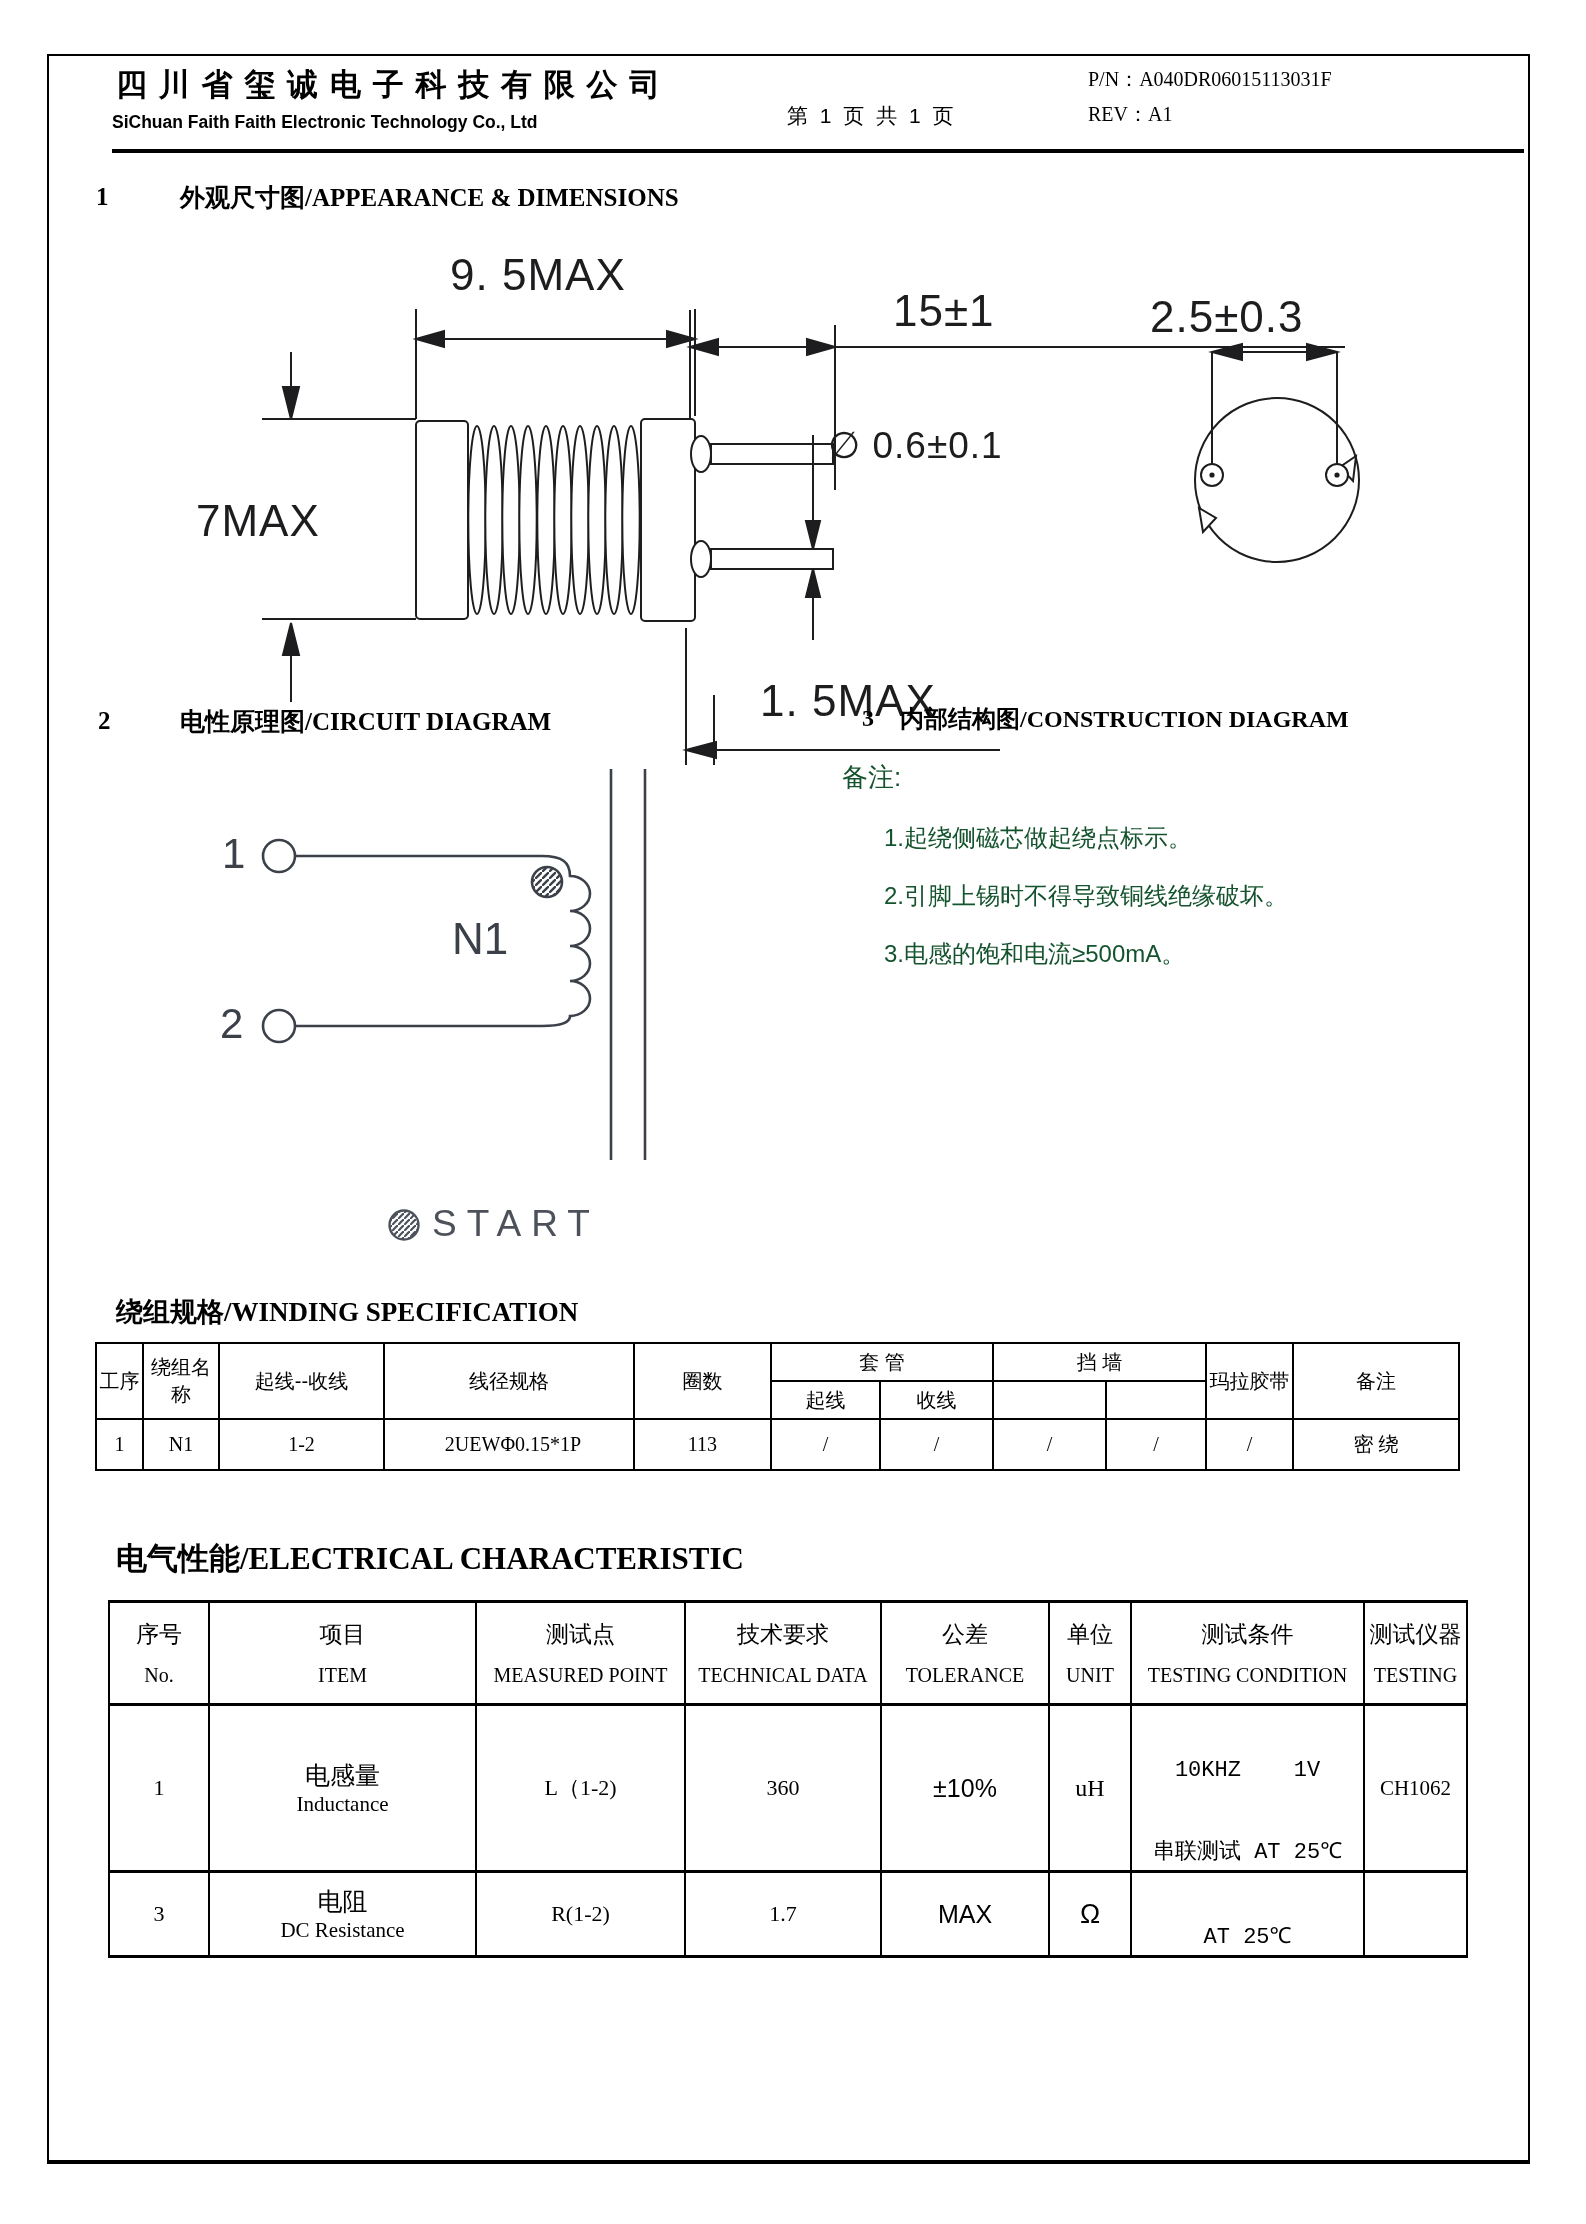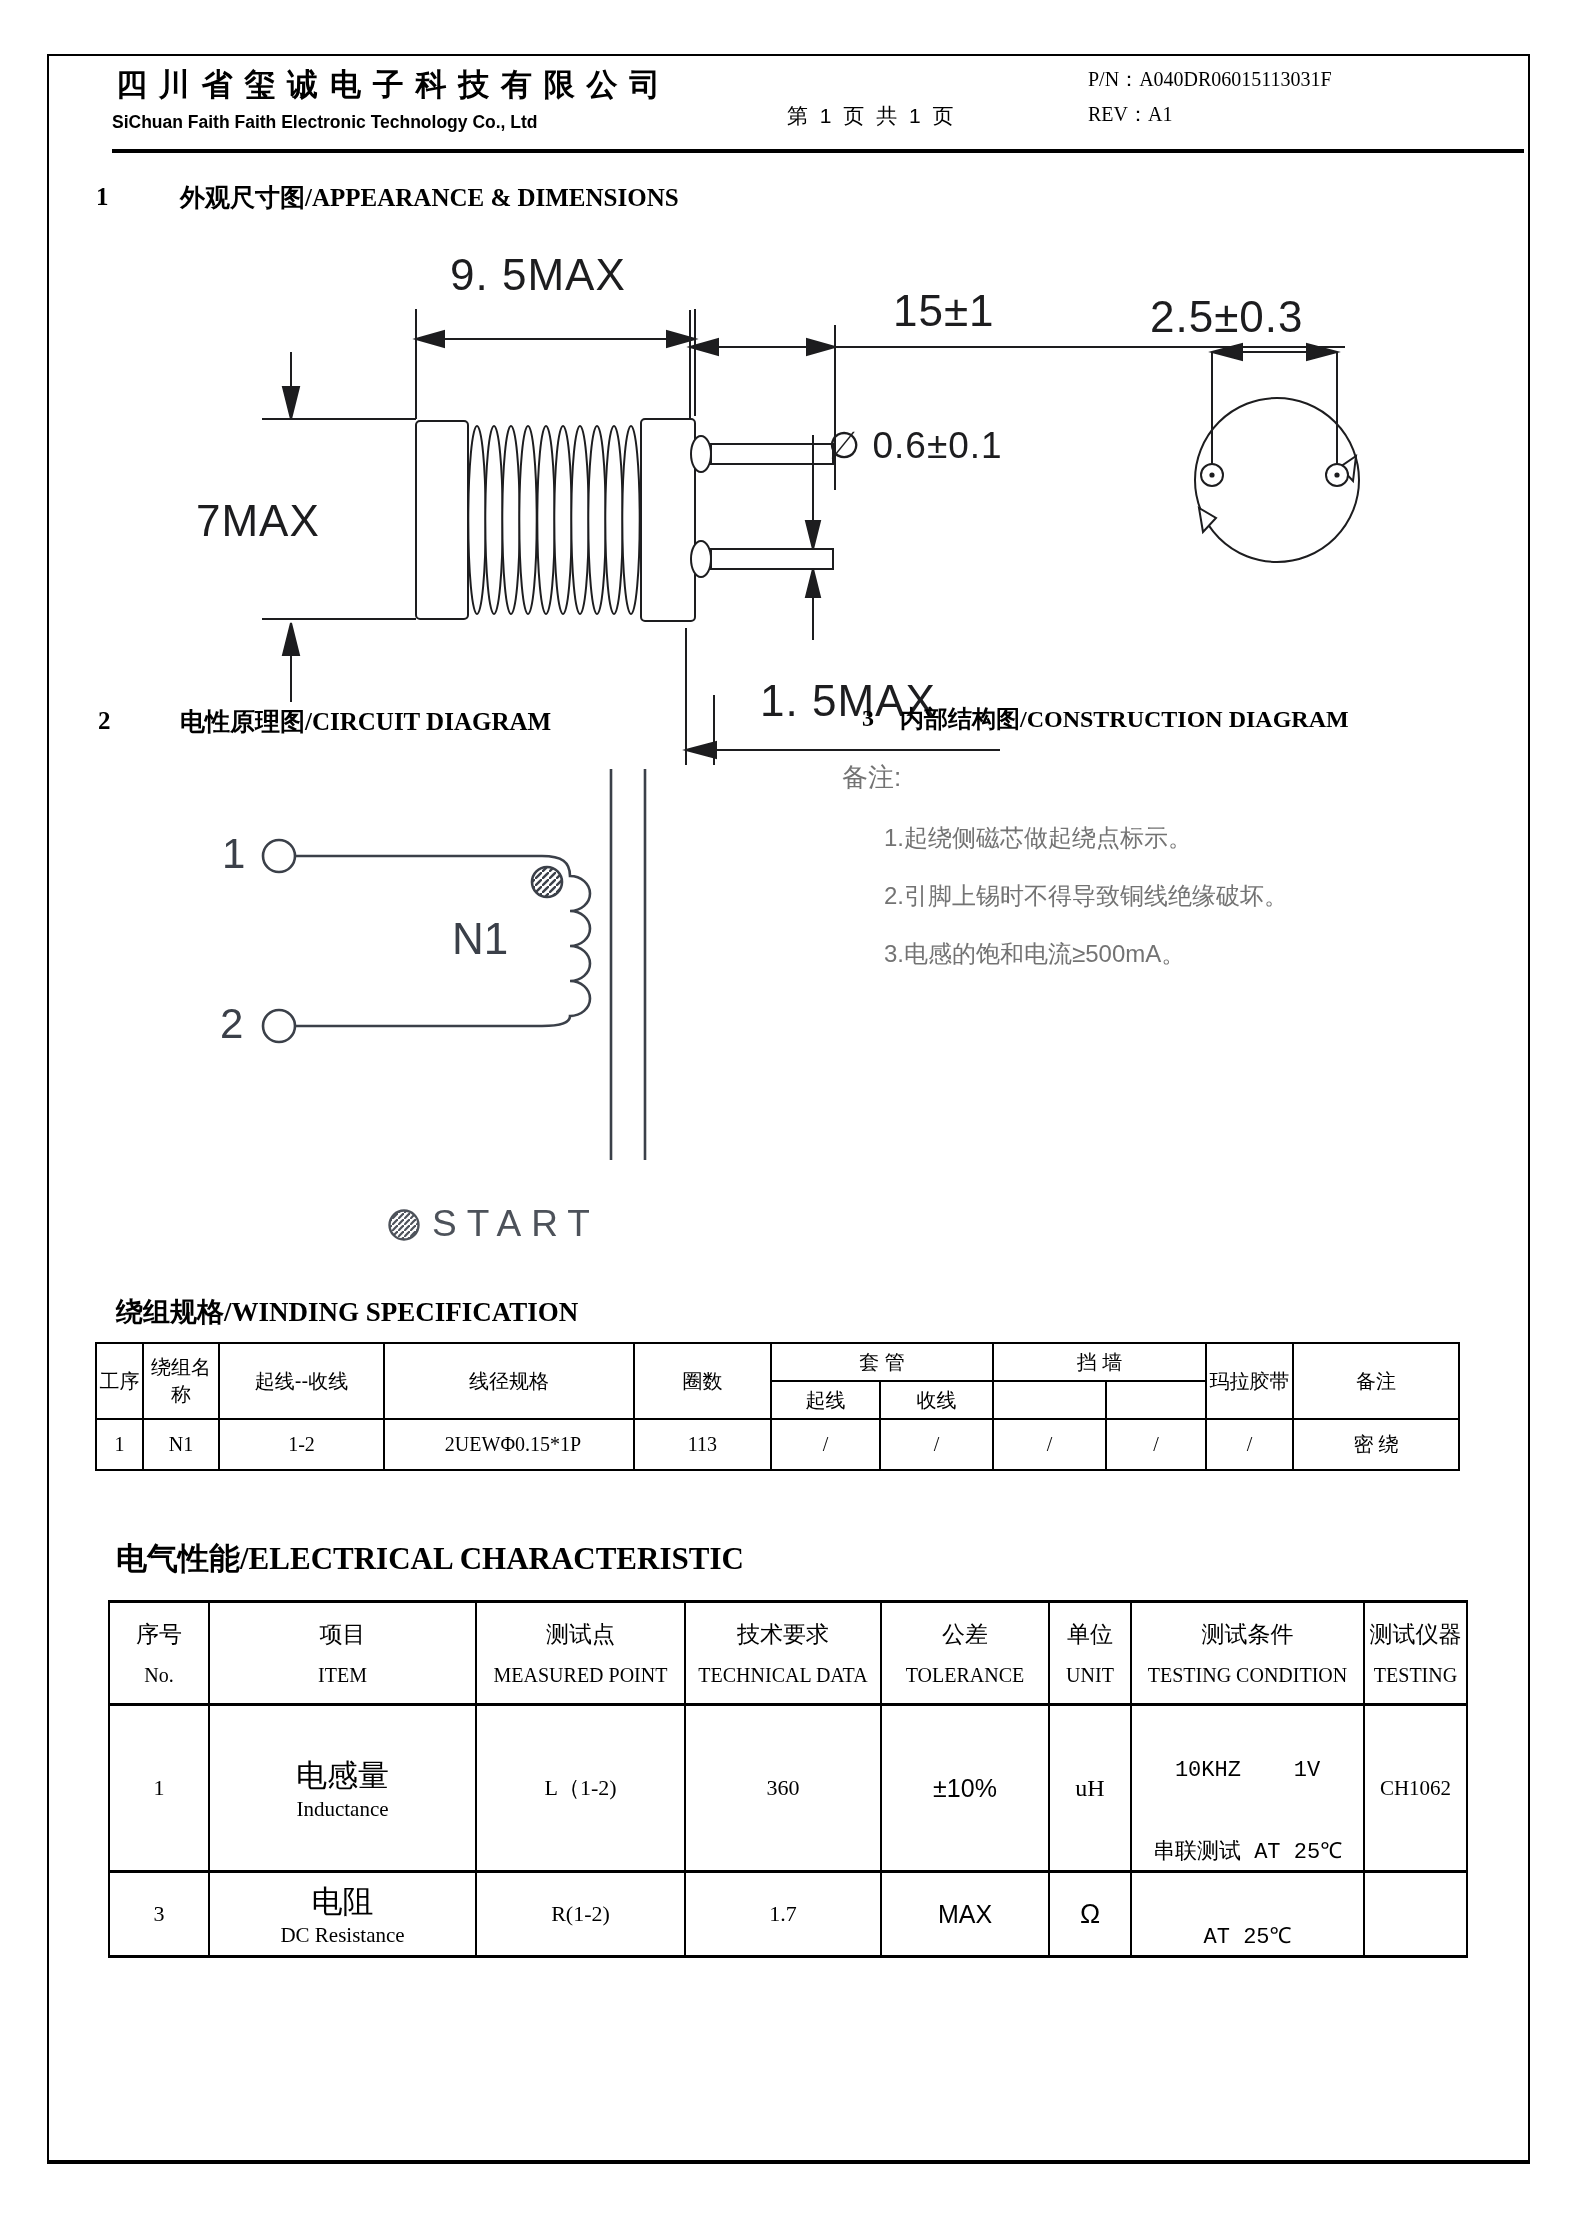--- a/index.html
+++ b/index.html
@@ -14,21 +14,21 @@
   }
   .rule{position:absolute;background:#000;}
   .cn-bold{font-weight:bold;}
   .serif{font-family:"Liberation Serif","DejaVu Serif",serif;}
   .dim-label{
     position:absolute;font-family:"Liberation Sans","DejaVu Sans",sans-serif;
     color:#1d1d1f;font-size:44px;white-space:nowrap;letter-spacing:1px;
   }
   .sec-num{position:absolute;font-family:"Liberation Serif","DejaVu Serif",serif;font-weight:bold;font-size:25px;}
   .sec-title{position:absolute;font-family:"Liberation Serif","DejaVu Serif",serif;font-weight:bold;font-size:25px;white-space:nowrap;}
-  .note-line{position:absolute;font-size:24px;white-space:nowrap;color:#737373;}
+  .note-line{position:absolute;font-size:24px;white-space:nowrap;color:#14532d;}
   .cir-label{position:absolute;color:#3b4049;font-size:44px;white-space:nowrap;}
   
   table{border-collapse:collapse;}
   #wind-table{position:absolute;left:83px;top:1342px;width:1363px;table-layout:fixed;margin-left:12px;}
   #wind-table th,#wind-table td{
     border:2px solid #000;font-weight:normal;text-align:center;vertical-align:middle;
     font-size:20px;padding:0 2px;overflow:hidden;
   }
   #wind-table .h1{height:38px;}
   #wind-table .h2{height:38px;}
@@ -38,21 +38,21 @@
   #elec-table th,#elec-table td{
     border:2px solid #000;border-top:3px solid #000;border-bottom:3px solid #000;
     font-weight:normal;text-align:center;vertical-align:middle;padding:0 3px;
   }
   #elec-table thead tr{height:103px;}
   #elec-table .hcn{font-size:23px;display:block;margin-bottom:14px;}
   #elec-table .hen{font-size:20px;display:block;font-family:"Liberation Serif","DejaVu Serif",serif;}
   #elec-table .r1{height:81px;}
   #elec-table .r2{height:67px;}
   .cell-serif{font-family:"Liberation Serif","DejaVu Serif",serif;font-size:22px;}
-  .item-cn{display:block;font-size:31px;}
+  .item-cn{display:block;font-size:25px;}
   .item-en{display:block;font-family:"Liberation Serif","DejaVu Serif",serif;font-size:21px;}
   .tol{font-size:25px;}
   .tol-bold{font-weight:bold;}
   .cond-line{display:block;font-family:Liberation Mono, monospace;font-size:22px;white-space:pre;line-height:34px;margin-top:48px;}
   svg{position:absolute;overflow:visible;}
 </style>
 </head>
 <body>
 
 <div id="page">

